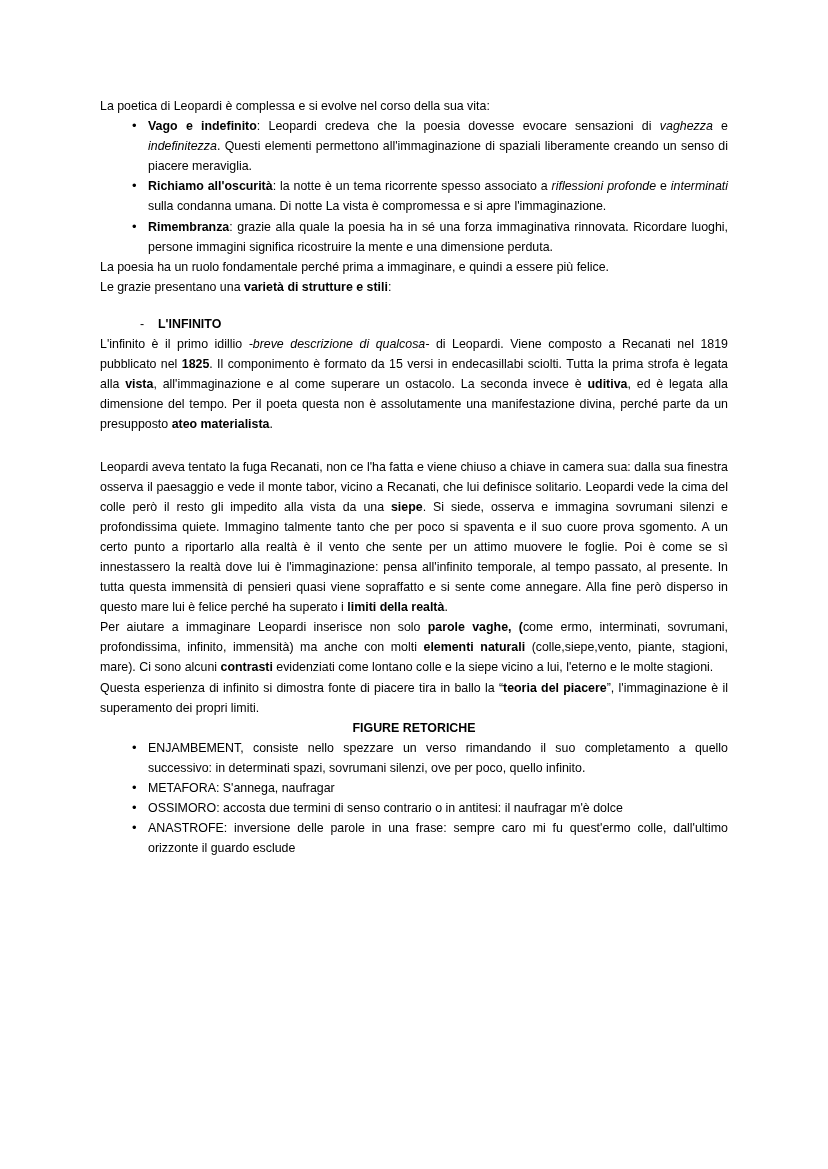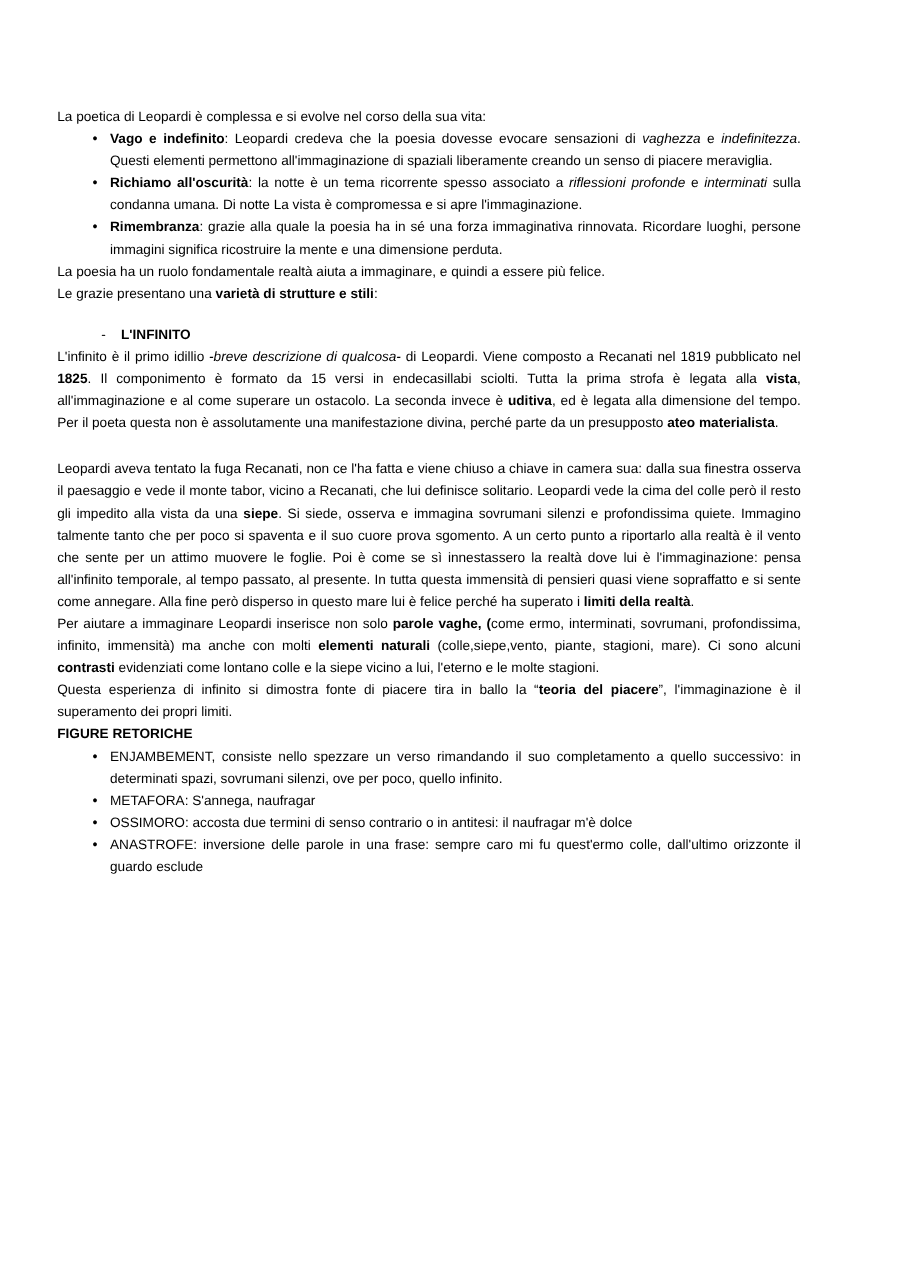--- a/index.html
+++ b/index.html
@@ -10,21 +10,21 @@
   body {
     width: 828px;
     height: 1169px;
     font-family: "Liberation Sans", sans-serif;
     color: #000000;
   }
   .page {
     width: 828px;
     height: 1169px;
     box-sizing: border-box;
-    padding: 96px 100px 60px 52px;
+    padding: 96px 100px 60px 100px;
     position: relative;
   }
   .doc {
     font-size: 12.4px;
     line-height: 1.62;
     text-align: justify;
   }
   p.para {
     margin: 0;
     text-align: justify;
@@ -80,38 +80,38 @@
   .heading-underline {
     font-weight: bold;
   }
   b { font-weight: bold; }
   i { font-style: italic; }
   .spacer-md { height: 17px; }
   .spacer-lg { height: 22px; }
   .section-title {
     font-weight: bold;
     margin: 0;
-    text-align: left;
+    text-align: center;
   }
 </style>
 </head>
 <body>
 
 <div class="page">
   <div class="doc">
 
     <p class="para left">La poetica di Leopardi è complessa e si evolve nel corso della sua vita:</p>
 
     <ul class="bullets">
       <li><b>Vago e indefinito</b><span>: Leopardi credeva che la poesia dovesse evocare sensazioni di </span><i>vaghezza</i><span> e </span><i>indefinitezza</i><span>. Questi elementi permettono all'immaginazione di spaziali liberamente creando un senso di piacere meraviglia.</span></li>
       <li><b>Richiamo all'oscurità</b><span>: la notte è un tema ricorrente spesso associato a </span><i>riflessioni profonde</i><span> e </span><i>interminati</i><span> sulla condanna umana. Di notte La vista è compromessa e si apre l'immaginazione.</span></li>
       <li><b>Rimembranza</b><span>: grazie alla quale la poesia ha in sé una forza immaginativa rinnovata. Ricordare luoghi, persone immagini significa ricostruire la mente e una dimensione perduta.</span></li>
     </ul>
 
-    <p class="para left">La poesia ha un ruolo fondamentale realtà aiuta a immaginare, e quindi a essere più felice.</p>
+    <p class="para left">La poesia ha un ruolo fondamentale perché prima a immaginare, e quindi a essere più felice.</p>
 
     <p class="para left"><span>Le grazie presentano una </span><b>varietà di strutture e stili</b><span>:</span></p>
 
 
     <div class="spacer-md"></div>
 
     <p class="heading-dash"><span class="heading-underline">L'INFINITO</span></p>
 
     <p class="para"><span>L'infinito è il primo idillio </span><i>-breve descrizione di qualcosa-</i><span> di Leopardi. Viene composto a Recanati nel 1819 pubblicato nel </span><b>1825</b><span>. Il componimento è formato da 15 versi in endecasillabi sciolti. Tutta la prima strofa è legata alla </span><b>vista</b><span>, all'immaginazione e al come superare un ostacolo. La seconda invece è </span><b>uditiva</b><span>, ed è legata alla dimensione del tempo. Per il poeta questa non è assolutamente una manifestazione divina, perché parte da un presupposto </span><b>ateo materialista</b><span>.</span></p>
 

